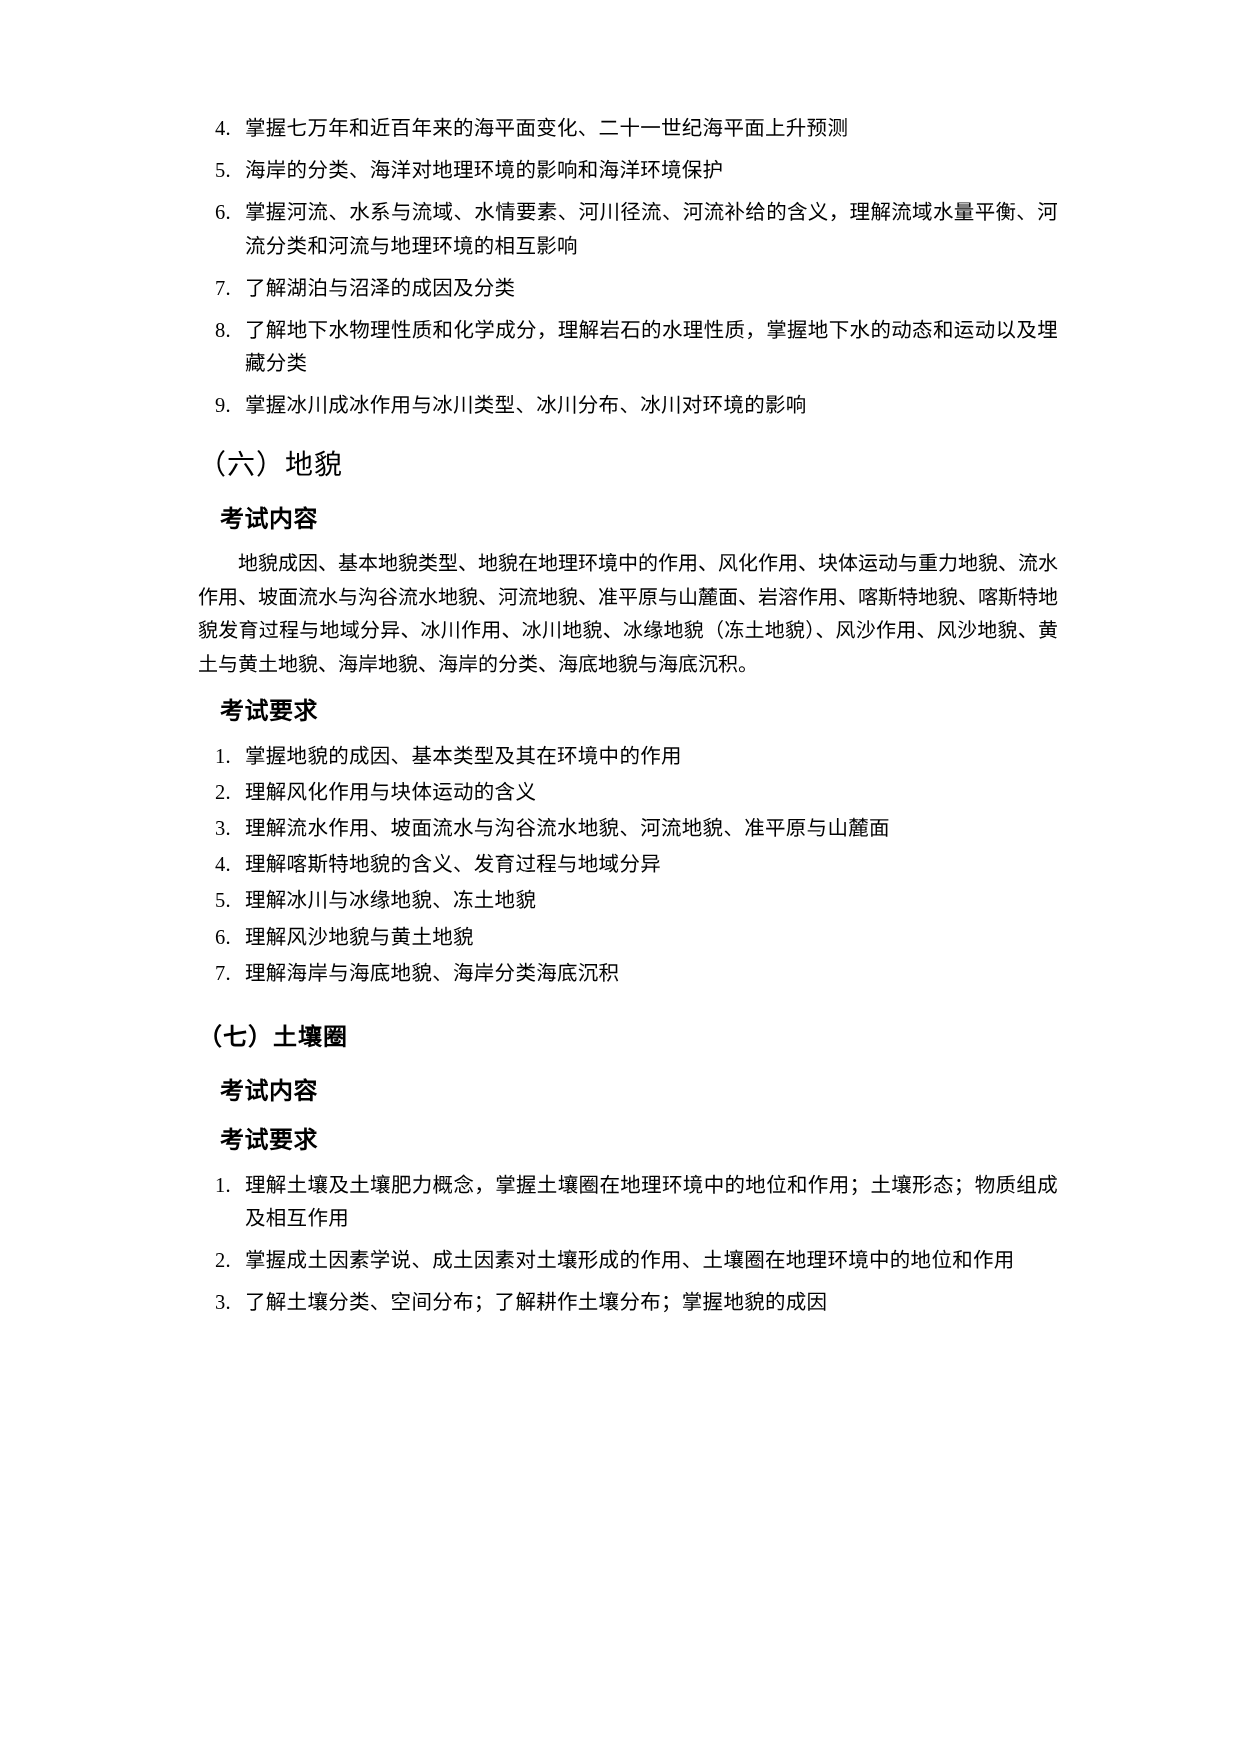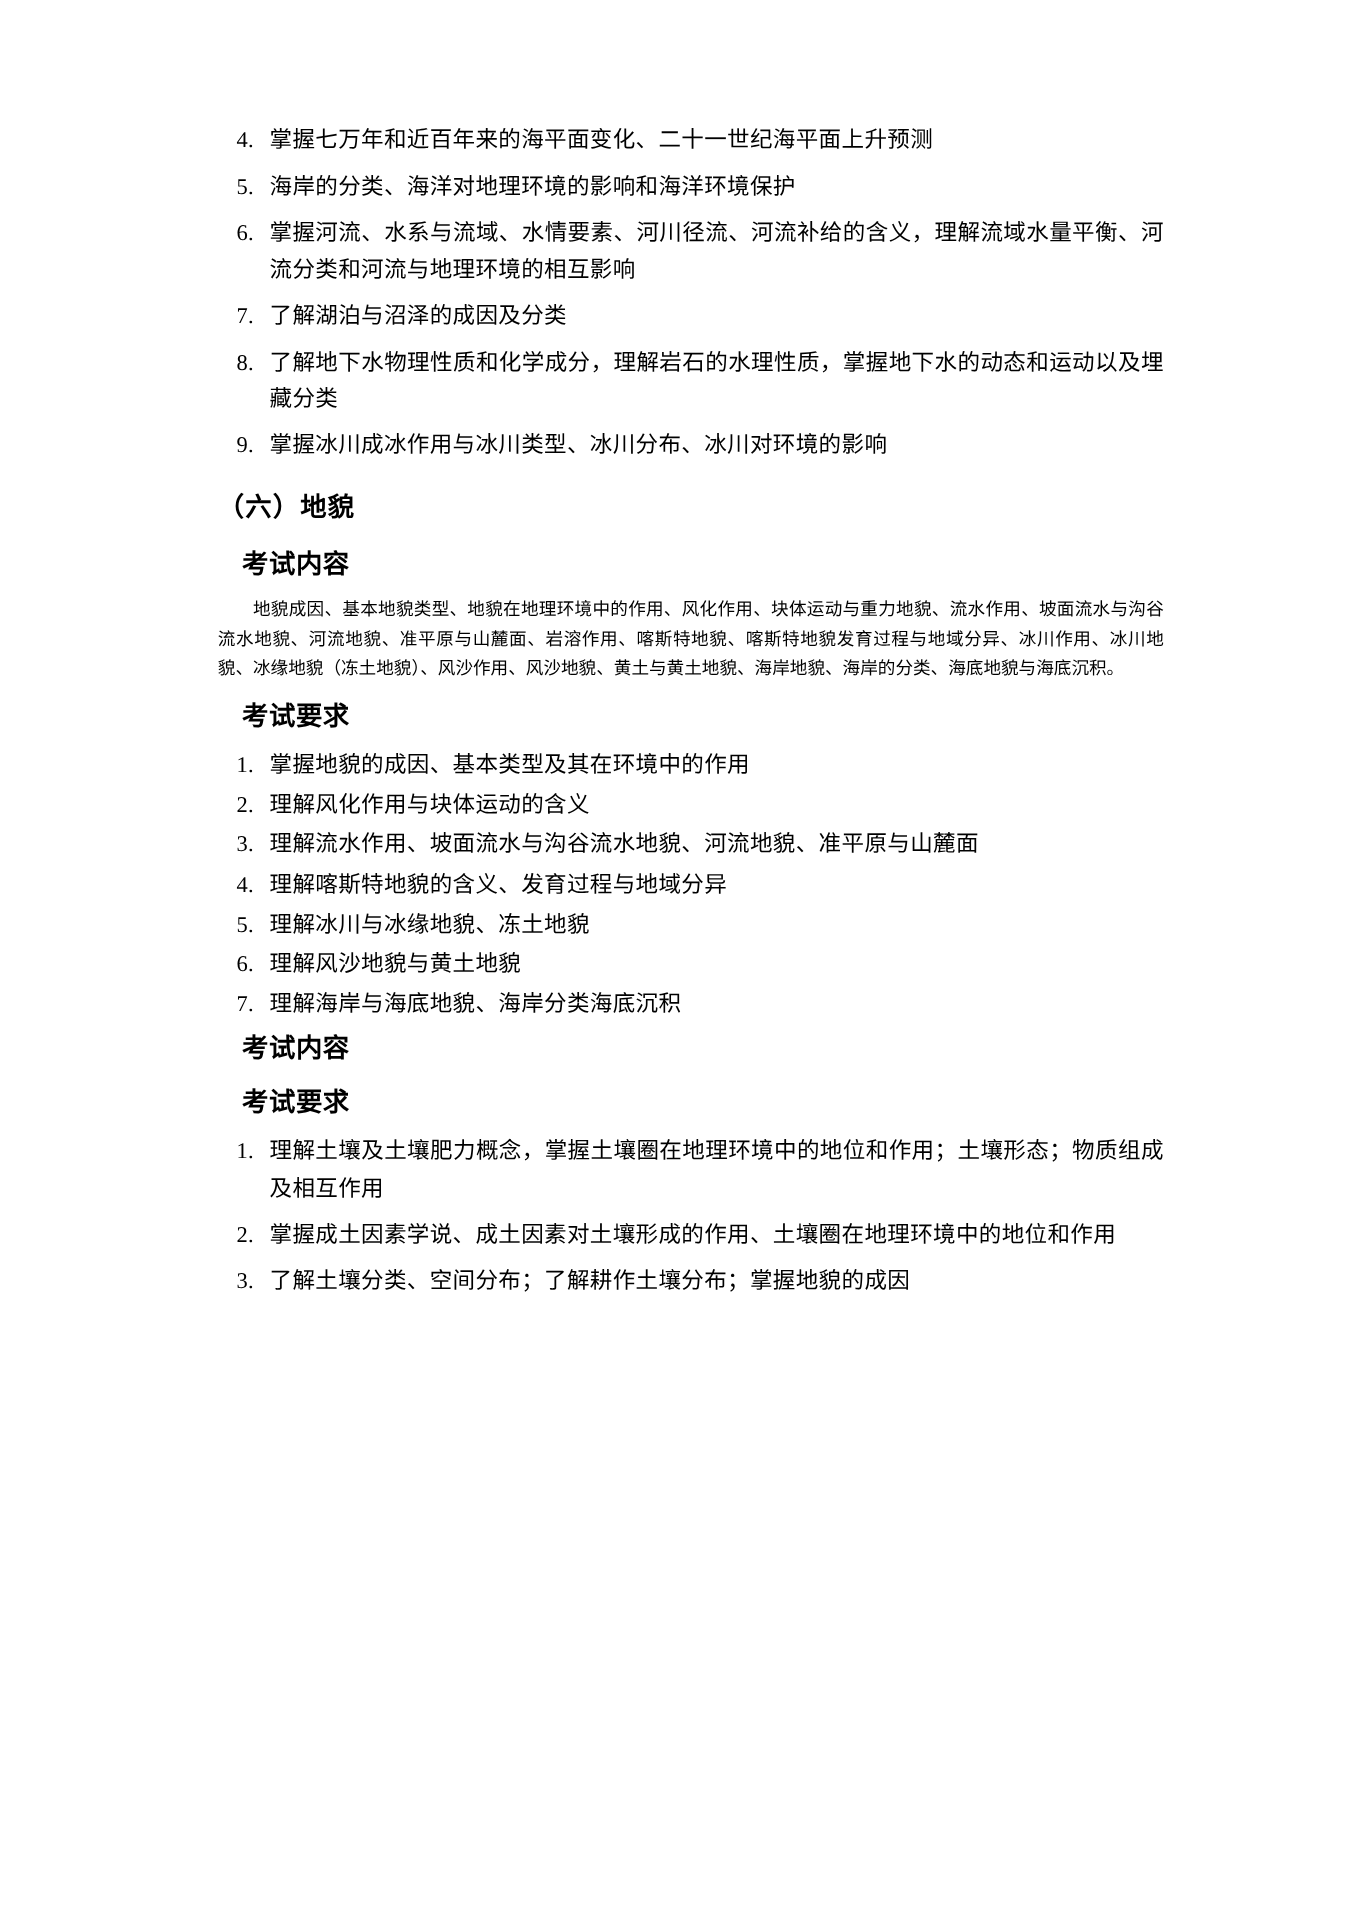--- a/index.html
+++ b/index.html
@@ -51,22 +51,22 @@
     flex: 1 1 auto;
     text-align: justify;
     text-justify: inter-character;
   }
   .num-item.tight {
     margin-bottom: 3px;
   }
 
   
   .sec-heading {
-    font-size: 24px;
-    font-weight: bold;
+    font-size: 28px;
+    font-weight: normal;
     margin: 22px 0 14px 0;
     letter-spacing: 1px;
     line-height: 1.45;
   }
   .sec-heading-2 {
     font-size: 24px;
     font-weight: bold;
     margin: 30px 0 16px 0;
     letter-spacing: 1px;
     line-height: 1.45;
@@ -79,21 +79,21 @@
     margin: 0 0 14px 0;
     padding-left: 22px;
     letter-spacing: 0.5px;
   }
   .sub-label.spaced {
     margin-top: 4px;
   }
 
   
   .body-par {
-    font-size: 16px;
+    font-size: 20px;
     line-height: 1.68;
     text-align: justify;
     text-justify: inter-character;
     text-indent: 2em;
     margin: 0 0 8px 0;
     letter-spacing: 0px;
     font-family: Liberation Mono, monospace;
   }
 </style>
 </head>
@@ -159,20 +159,21 @@
       <li class="num-item tight">
         <span class="marker">6.</span>
         <span class="txt">理解风沙地貌与黄土地貌</span>
       </li>
       <li class="num-item tight">
         <span class="marker">7.</span>
         <span class="txt">理解海岸与海底地貌、海岸分类海底沉积</span>
       </li>
     </ul>
 
+    <h2 class="sec-heading-2">（七）土壤圈</h2>
 
     <div class="sub-label">考试内容</div>
 
     <div class="sub-label spaced">考试要求</div>
     <ul class="num-list">
       <li class="num-item">
         <span class="marker">1.</span>
         <span class="txt">理解土壤及土壤肥力概念，掌握土壤圈在地理环境中的地位和作用；土壤形态；物质组成及相互作用</span>
       </li>
       <li class="num-item">

